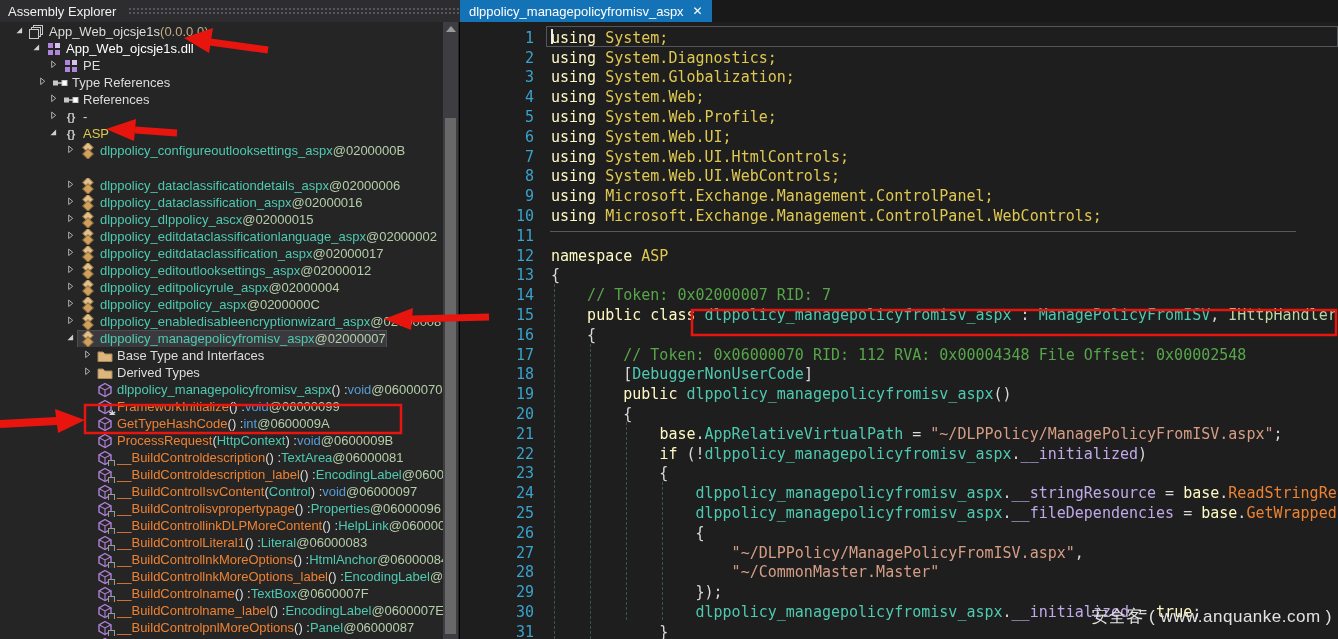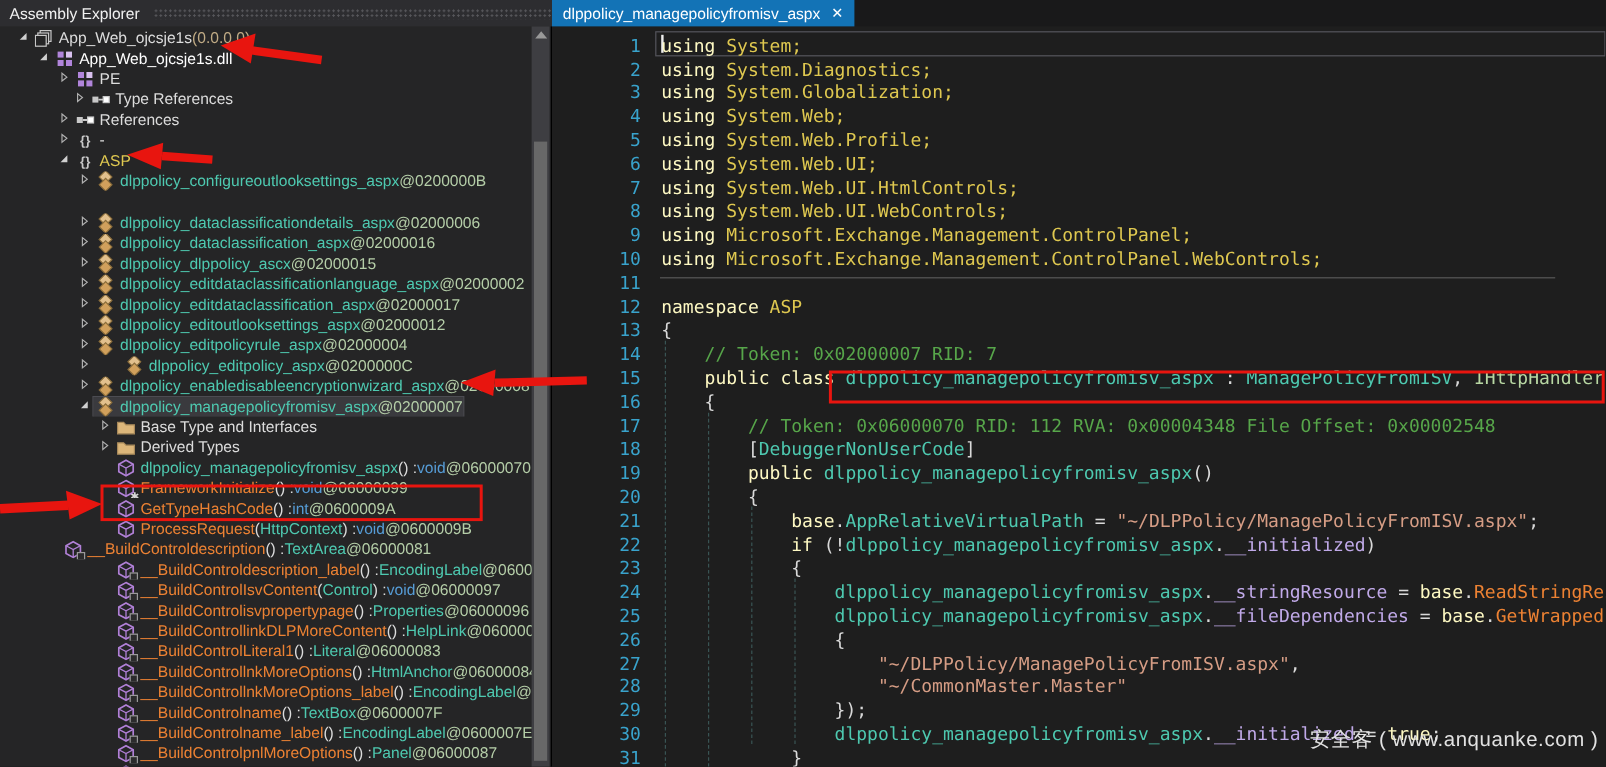--- a/index.html
+++ b/index.html
@@ -117,21 +117,21 @@
           <span class="sel-wrap">
             <span class="ico"><svg xmlns="http://www.w3.org/2000/svg" width="16" height="16" viewBox="0 0 16 16">
                 <rect x="2" y="2" width="5" height="5" fill="#b185db"></rect>
                 <rect x="9" y="2" width="5" height="5" fill="#d9c1ef"></rect>
                 <rect x="2" y="9" width="5" height="5" fill="#b185db"></rect>
                 <rect x="9" y="9" width="5" height="5" fill="#b185db"></rect>
               </svg></span>
             <span class="t-t">PE</span>
           </span>
         </div>
-        <div class="row" style="padding-left: 61px;">
+        <div class="row" style="padding-left: 37px;">
           <span class="exp">
             <svg xmlns="http://www.w3.org/2000/svg" width="13" height="13" viewBox="0 0 16 16">
               <polygon points="4.5,2.5 9.5,6.5 4.5,10.5" fill="none" stroke="#b0b0b0" stroke-width="1.2"></polygon>
             </svg>
           </span>
           <span class="sel-wrap">
             <span class="ico"><svg xmlns="http://www.w3.org/2000/svg" width="16" height="16" viewBox="0 0 16 16">
                 <rect x="1" y="5.5" width="5" height="5" fill="#c8c8c8"></rect>
                 <rect x="10" y="5.5" width="5" height="5" fill="#fff" stroke="#c8c8c8"></rect>
                 <line x1="6" y1="8" x2="10" y2="8" stroke="#c8c8c8" stroke-width="1.5"></line>
@@ -289,21 +289,21 @@
           </span>
           <span class="sel-wrap">
             <span class="ico"><svg xmlns="http://www.w3.org/2000/svg" width="16" height="16" viewBox="0 0 16 16">
                 <rect x="4.2" y="0.8" width="7.5" height="7.5" fill="#e2c08d" stroke="#8a6d3b" transform="rotate(45 8 4.5)"></rect>
                 <rect x="4.2" y="7.2" width="7.5" height="7.5" fill="#d1a05c" stroke="#8a6d3b" transform="rotate(45 8 11)"></rect>
               </svg></span>
             <span class="t-cls">dlppolicy_editpolicyrule_aspx</span>
             <span class="t-tok"> @02000004</span>
           </span>
         </div>
-        <div class="row" style="padding-left: 65px; gap: 24px;">
+        <div class="row" style="padding-left: 65px;">
           <span class="exp">
             <svg xmlns="http://www.w3.org/2000/svg" width="13" height="13" viewBox="0 0 16 16">
               <polygon points="4.5,2.5 9.5,6.5 4.5,10.5" fill="none" stroke="#b0b0b0" stroke-width="1.2"></polygon>
             </svg>
           </span>
           <span class="sel-wrap">
             <span class="ico"><svg xmlns="http://www.w3.org/2000/svg" width="16" height="16" viewBox="0 0 16 16">
                 <rect x="4.2" y="0.8" width="7.5" height="7.5" fill="#e2c08d" stroke="#8a6d3b" transform="rotate(45 8 4.5)"></rect>
                 <rect x="4.2" y="7.2" width="7.5" height="7.5" fill="#d1a05c" stroke="#8a6d3b" transform="rotate(45 8 11)"></rect>
               </svg></span>
@@ -414,21 +414,21 @@
                 <path d="M2 4.8 L8 8 L14 4.8 M8 8 V14.5" fill="none" stroke="#b180d7" stroke-width="1.1"></path>
               </svg></span>
             <span class="t-m">ProcessRequest</span>
             <span class="t-t">(</span>
             <span class="t-cls">HttpContext</span>
             <span class="t-t">) : </span>
             <span class="t-kw">void</span>
             <span class="t-tok"> @0600009B</span>
           </span>
         </div>
-        <div class="row" style="padding-left: 38px;">
+        <div class="row" style="padding-left: 82px;">
           <span class="exp"></span>
           <span class="sel-wrap">
             <span class="ico"><svg xmlns="http://www.w3.org/2000/svg" width="16" height="16" viewBox="0 0 16 16">
                 <path d="M8 1.5 L14 4.8 V11.2 L8 14.5 L2 11.2 V4.8 Z" fill="none" stroke="#b180d7" stroke-width="1.4"></path>
                 <path d="M2 4.8 L8 8 L14 4.8 M8 8 V14.5" fill="none" stroke="#b180d7" stroke-width="1.1"></path>
               </svg><span style="position:absolute;right:-2px;bottom:-1px;width:7px;height:7px;background:#2b2b2c;border:1px solid #9a9a9a;"></span></span>
             <span class="t-m">__BuildControldescription</span>
             <span class="t-t">() : </span>
             <span class="t-cls">TextArea</span>
             <span class="t-tok"> @06000081</span>

